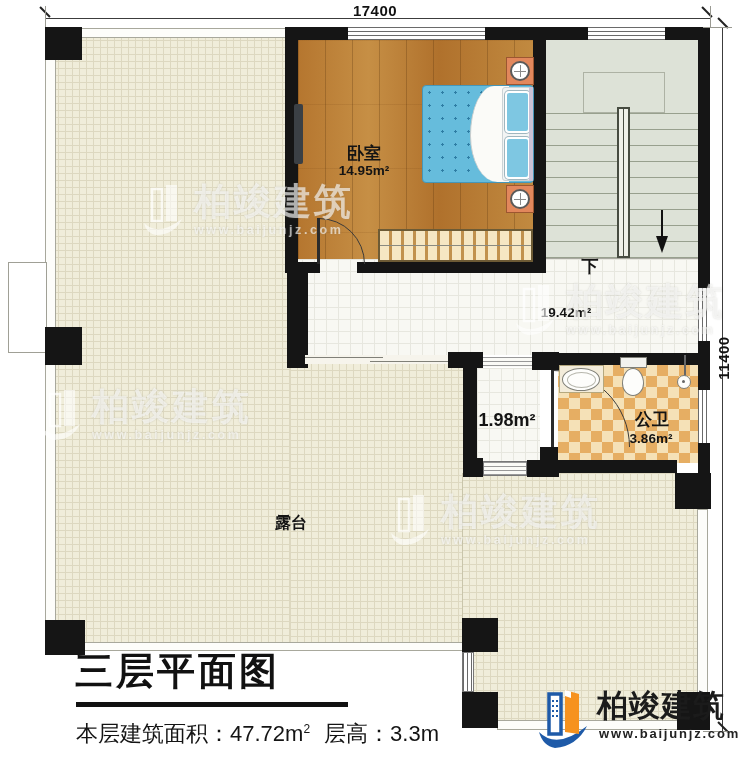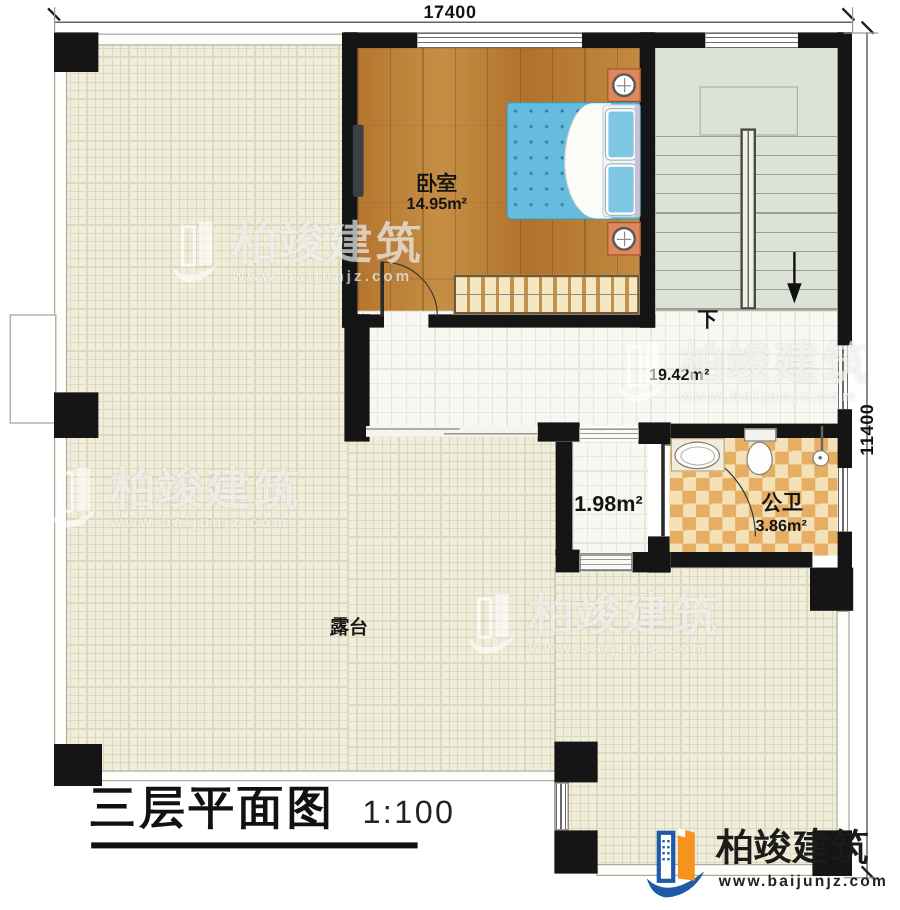--- a/index.html
+++ b/index.html
@@ -45,21 +45,21 @@
   .wardrobe{background:#f6e7c3;border:2px solid #6d5b35;box-sizing:border-box;
     background-image:linear-gradient(180deg,transparent 14px,#8a8a80 14px,#8a8a80 15px,transparent 15px),
     repeating-linear-gradient(90deg,transparent 0 9px,#c1914d 9px 12px);}
   .fixture{background:#fdfdfb;border:1.5px solid #7e7e76;box-sizing:border-box;}
   
   .wm{display:flex;align-items:flex-start;gap:8px;color:rgba(255,255,255,0.62);
       text-shadow:0 0 2px rgba(125,125,112,0.28);pointer-events:none;}
   .wm .wmtitle{font-size:37px;font-weight:bold;letter-spacing:3px;line-height:1;white-space:nowrap;}
   .wm .wmurl{font-size:12.5px;font-weight:bold;letter-spacing:2.6px;margin-top:3px;white-space:nowrap;}
   
-  .titlerow{display:flex;align-items:baseline;}
+  .titlerow{display:flex;align-items:baseline;font-family:Liberation Mono, monospace;}
   .maintitle{font-size:38px;font-weight:bold;color:#111;letter-spacing:3px;line-height:1;white-space:nowrap;}
   .scale{font-size:27px;color:#222;margin-left:22px;letter-spacing:2px;white-space:nowrap;}
   .inforow{font-size:22px;font-weight:500;color:#141414;white-space:nowrap;}
   .inforow sup{font-size:12px;}
   .gapleft{margin-left:14px;}
   
   .brandname{font-size:31px;font-weight:800;color:#1b1b1b;letter-spacing:1px;line-height:1;white-space:nowrap;}
   .brandurl{font-size:13px;font-weight:bold;color:#222;letter-spacing:1.8px;white-space:nowrap;}
 </style>
 </head>
@@ -226,23 +226,25 @@
 
   <div class="abs dimline" style="left:722px;top:27px;width:1px;height:705px;"></div>
   <div class="abs slash" style="left:716px;top:22px;"></div>
   <div class="abs slash" style="left:716px;top:726px;"></div>
   <div class="abs extline" style="left:703px;top:27px;width:29px;height:1px;"></div>
   <div class="abs extline" style="left:703px;top:731px;width:29px;height:1px;"></div>
   <div class="abs dimtext" style="left:723px;top:358px;transform:translate(-50%,-50%) rotate(-90deg);">11400</div>
 
   <div class="abs titlerow" style="left:75px;top:655px;">
     <div class="maintitle">三层平面图</div>
-    <div class="scale">1:100</div>
   </div>
   <div class="abs" style="left:76px;top:702px;width:272px;height:5px;background:#111;"></div>
+  <div class="abs inforow" style="left:76px;top:719px;">
+    <span>本层建筑面积：47.72m</span><sup>2</sup><span class="gapleft">层高：3.3m</span>
+  </div>
 
   <div class="abs" style="left:535px;top:684px;width:215px;height:70px;">
     <svg width="56" height="64" viewBox="0 0 56 64" style="position:absolute;left:0;top:2px;">
       <path d="M4 46 Q22 64 52 40 Q42 60 20 62 Q8 60 4 46Z" fill="#1e5aa8"></path>
       <rect x="14" y="8" width="12" height="40" fill="#ffffff" stroke="#1e5aa8" stroke-width="3.5"></rect>
       <g fill="#1e5aa8">
           <rect x="17" y="14" width="2" height="2"></rect>
           <rect x="21" y="14" width="2" height="2"></rect>
           <rect x="17" y="19" width="2" height="2"></rect>
           <rect x="21" y="19" width="2" height="2"></rect>

